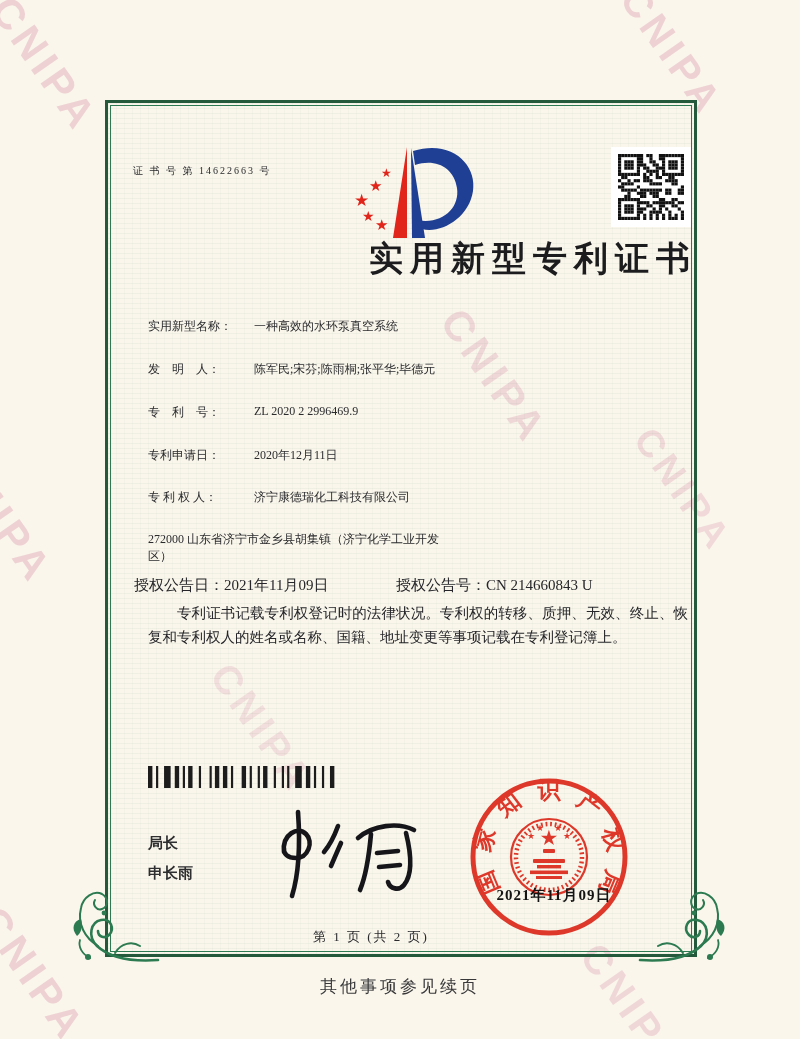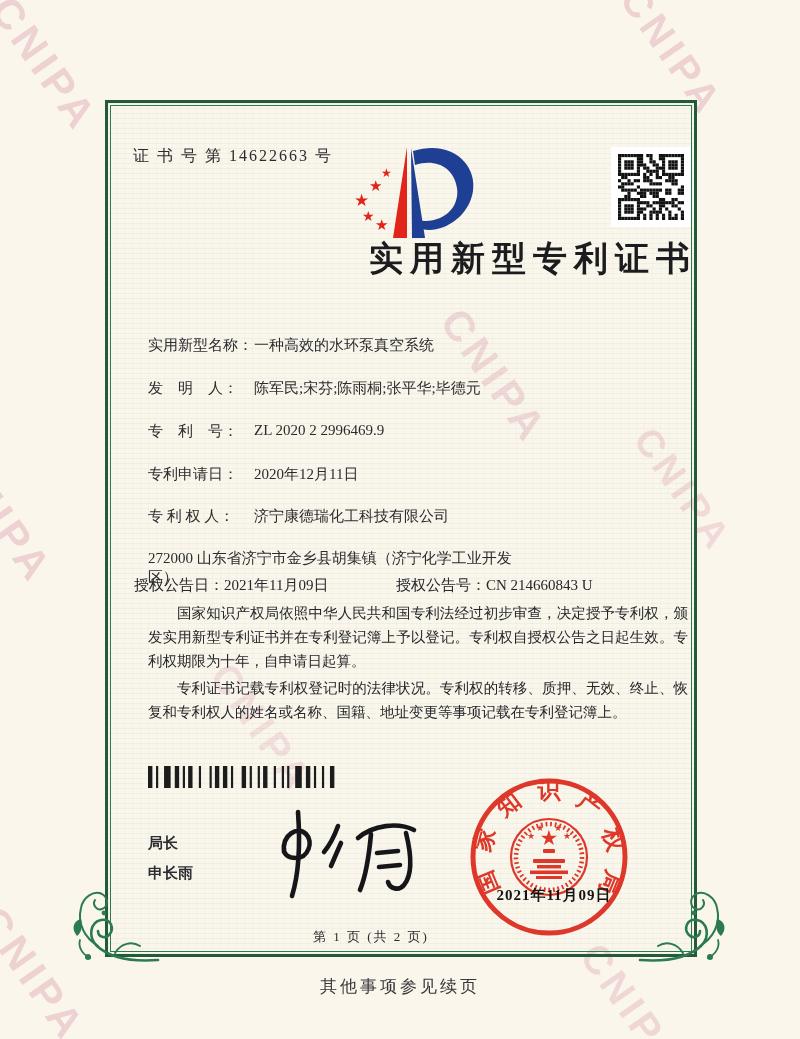--- a/index.html
+++ b/index.html
@@ -18,33 +18,33 @@
   }
   .frame{
     position:absolute;left:105px;top:100px;width:592px;height:857px;
     border:3px solid #24593b;box-sizing:border-box;z-index:2;
     background-image:
       repeating-linear-gradient(0deg, rgba(58,128,88,0.055) 0 1px, transparent 1px 5px),
       repeating-linear-gradient(90deg, rgba(58,128,88,0.03) 0 1px, transparent 1px 8px);
   }
   .frame-inner{position:absolute;inset:2px;border:1px solid #2d7a52;}
   .cert-no{
-    position:absolute;left:133px;top:146px;z-index:4;
-    font-size:16px;letter-spacing:2px;color:#2b2b2e;
+    position:absolute;left:133px;top:164px;z-index:4;
+    font-size:10px;letter-spacing:2px;color:#2b2b2e;
   }
   .logo{position:absolute;left:336px;top:138px;width:152px;height:114px;z-index:4;}
   .qr{
     position:absolute;left:611px;top:147px;width:80px;height:80px;z-index:4;
     background:#fff;display:flex;align-items:center;justify-content:center;
   }
   .title{
     position:absolute;left:105px;top:236px;width:592px;z-index:4;
     text-align:right;font-size:34px;font-weight:700;letter-spacing:7px;color:#1c1c1e;
   }
-  .row{position:absolute;left:148px;z-index:4;font-size:15px;display:flex;margin-top:18px;}
+  .row{position:absolute;left:148px;z-index:4;font-size:12px;display:flex;}
   .lbl{display:inline-block;width:106px;flex:0 0 106px;color:#2b2b2e;}
   .val{white-space:pre-line;color:#2b2b2e;max-width:430px;}
   .row2{position:absolute;left:134px;z-index:4;font-size:15px;}
   .row2 .pair2{position:absolute;left:262px;top:0;white-space:nowrap;}
   .paras{position:absolute;left:148px;top:601px;width:540px;z-index:4;
     font-size:14.5px;line-height:24px;}
   .paras p{margin:0 0 3px 0;text-indent:2em;text-align:justify;}
   .barcode{position:absolute;left:148px;top:766px;width:190px;height:22px;z-index:4;}
   .sig-block{position:absolute;left:148px;top:828px;z-index:4;
     font-family:"Liberation Sans","DejaVu Sans",sans-serif;
@@ -391,21 +391,20 @@
 <div class="row" style="top:531px">
   <span class="val">272000 山东省济宁市金乡县胡集镇（济宁化学工业开发
 区）</span>
 </div>
 <div class="row2" style="top:576px">
   <span>授权公告日：</span><span>2021年11月09日</span>
   <span class="pair2"><span>授权公告号：</span><span>CN 214660843 U</span></span>
 </div>
 
 <div class="paras">
-  <p>国家知识产权局依照中华人民共和国专利法经过初步审查，决定授予专利权，颁发实用新型专利证书并在专利登记簿上予以登记。专利权自授权公告之日起生效。专利权期限为十年，自申请日起算。</p>
   <p>专利证书记载专利权登记时的法律状况。专利权的转移、质押、无效、终止、恢复和专利权人的姓名或名称、国籍、地址变更等事项记载在专利登记簿上。</p>
 </div>
 
 <svg class="barcode" id="barcode-svg" viewBox="0 0 190 22" preserveAspectRatio="none">
     <rect x="0" y="0" width="4.388732394366197" height="22" fill="#1c1c1c"></rect>
     <rect x="8.028169014084508" y="0" width="2.1943661971830983" height="22" fill="#1c1c1c"></rect>
     <rect x="16.056338028169016" y="0" width="6.583098591549296" height="22" fill="#1c1c1c"></rect>
     <rect x="26.76056338028169" y="0" width="4.388732394366197" height="22" fill="#1c1c1c"></rect>
     <rect x="34.7887323943662" y="0" width="2.1943661971830983" height="22" fill="#1c1c1c"></rect>
     <rect x="40.140845070422536" y="0" width="4.388732394366197" height="22" fill="#1c1c1c"></rect>

